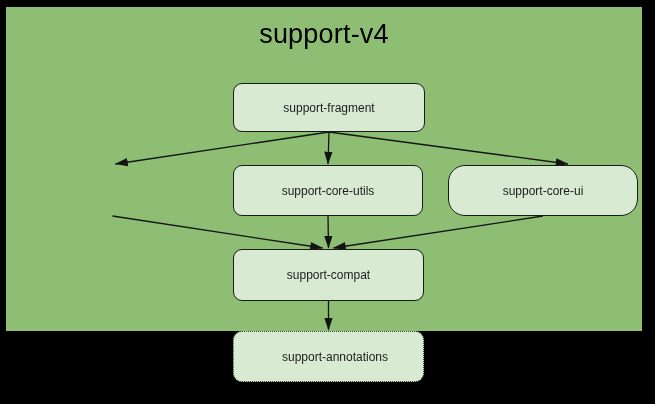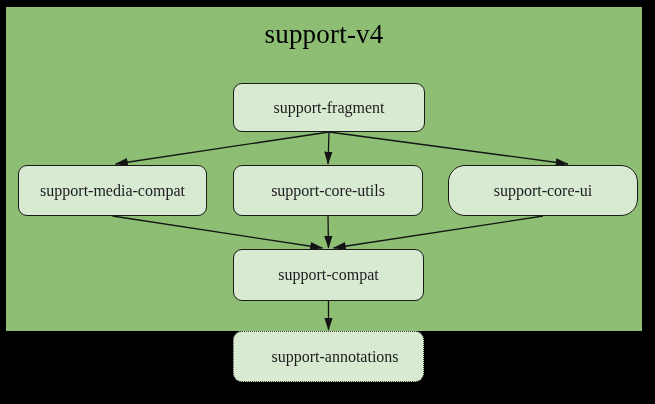--- a/index.html
+++ b/index.html
@@ -15,40 +15,39 @@
   body{
     background:var(--outer-bg);
     font-family:"Liberation Sans", sans-serif;
     position:relative;
   }
   .canvas{
     position:absolute;
     left:6px; top:7px;
     width:636px; height:324px;
     background:var(--canvas-bg);
-    font-family:Liberation Serif, serif;
   }
   .diagram-title{
     position:absolute;
     left:0; top:12px;
     width:100%;
     text-align:center;
     font-size:27px;
     color:var(--title);
     letter-spacing:0.2px;
   }
   .node{
     position:absolute;
     background:var(--node-fill);
     border:1.2px solid var(--node-border);
     border-radius:9px;
     display:flex;
     align-items:center;
     justify-content:center;
-    font-size:16px;
+    font-size:12px;
     color:#1c1c1c;
     z-index:2;
   }
   .node.dotted{
     border:1.5px dotted #3c3c3c;
   }
   #node-support-fragment      {left:227px; top:76px;  width:192px; height:49px;}
   #node-support-media-compat  {left:12px;  top:158px; width:189px; height:51px;}
   #node-support-core-utils    {left:227px; top:158px; width:190px; height:51px;}
   #node-support-core-ui       {left:442px; top:158px; width:190px; height:51px;border-radius:17px;}
@@ -83,23 +82,20 @@
         <line x1="322" y1="209" x2="322.5" y2="241" stroke="#141414" stroke-width="1.3" marker-end="url(#arrowhead)"></line>
         <line x1="537" y1="209" x2="327.5" y2="241" stroke="#141414" stroke-width="1.3" marker-end="url(#arrowhead)"></line>
         <line x1="322.5" y1="294" x2="322.5" y2="323" stroke="#141414" stroke-width="1.3" marker-end="url(#arrowhead)"></line>
       </g>
   </svg>
 
   <div class="node" id="node-support-fragment">
     <span>support-fragment</span>
   </div>
 
-  <div class="node" id="node-support-media-compat">
-    <span>support-media-compat</span>
-  </div>
 
   <div class="node" id="node-support-core-utils">
     <span>support-core-utils</span>
   </div>
 
   <div class="node" id="node-support-core-ui">
     <span>support-core-ui</span>
   </div>
 
   <div class="node" id="node-support-compat">

